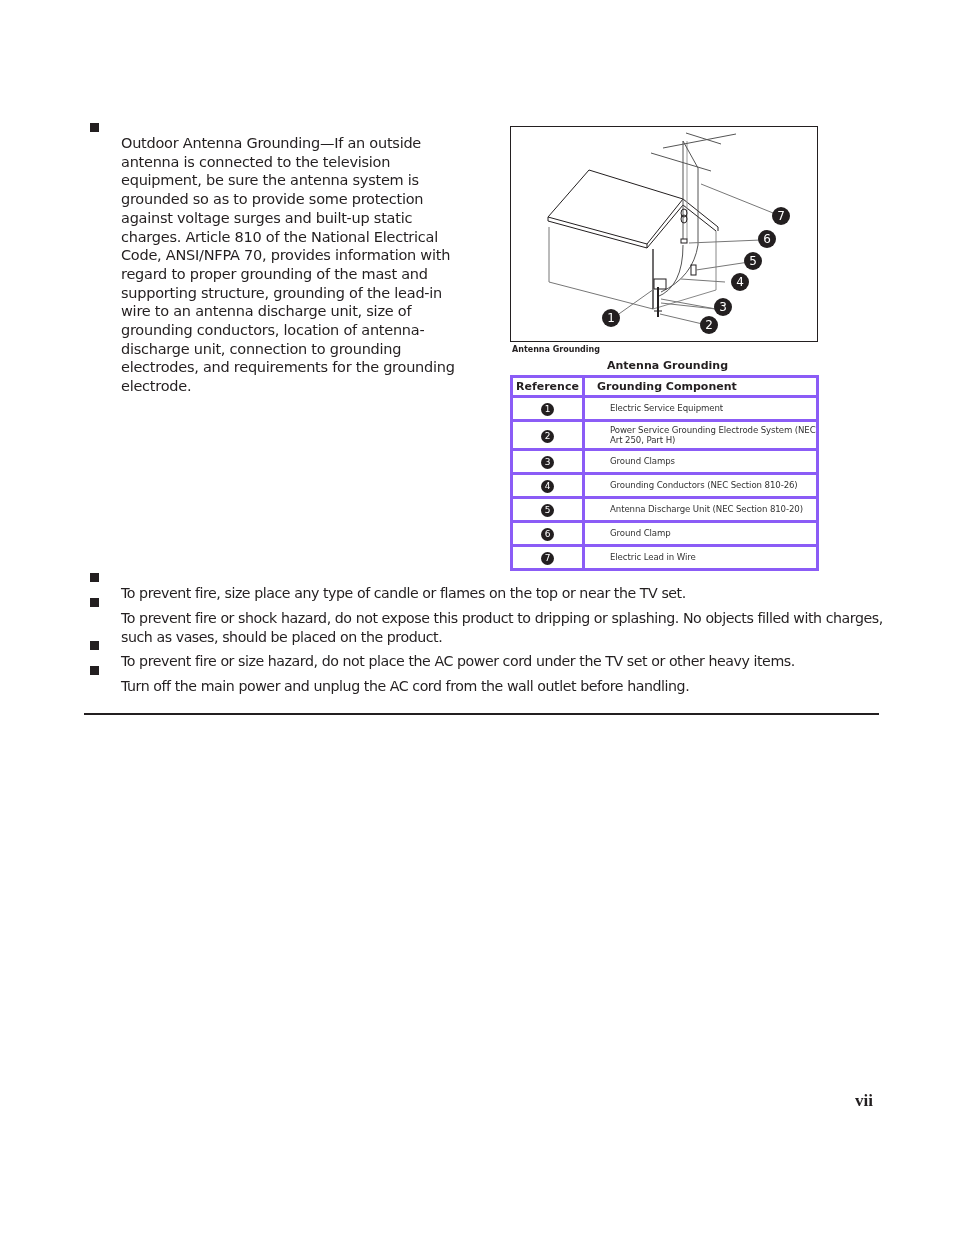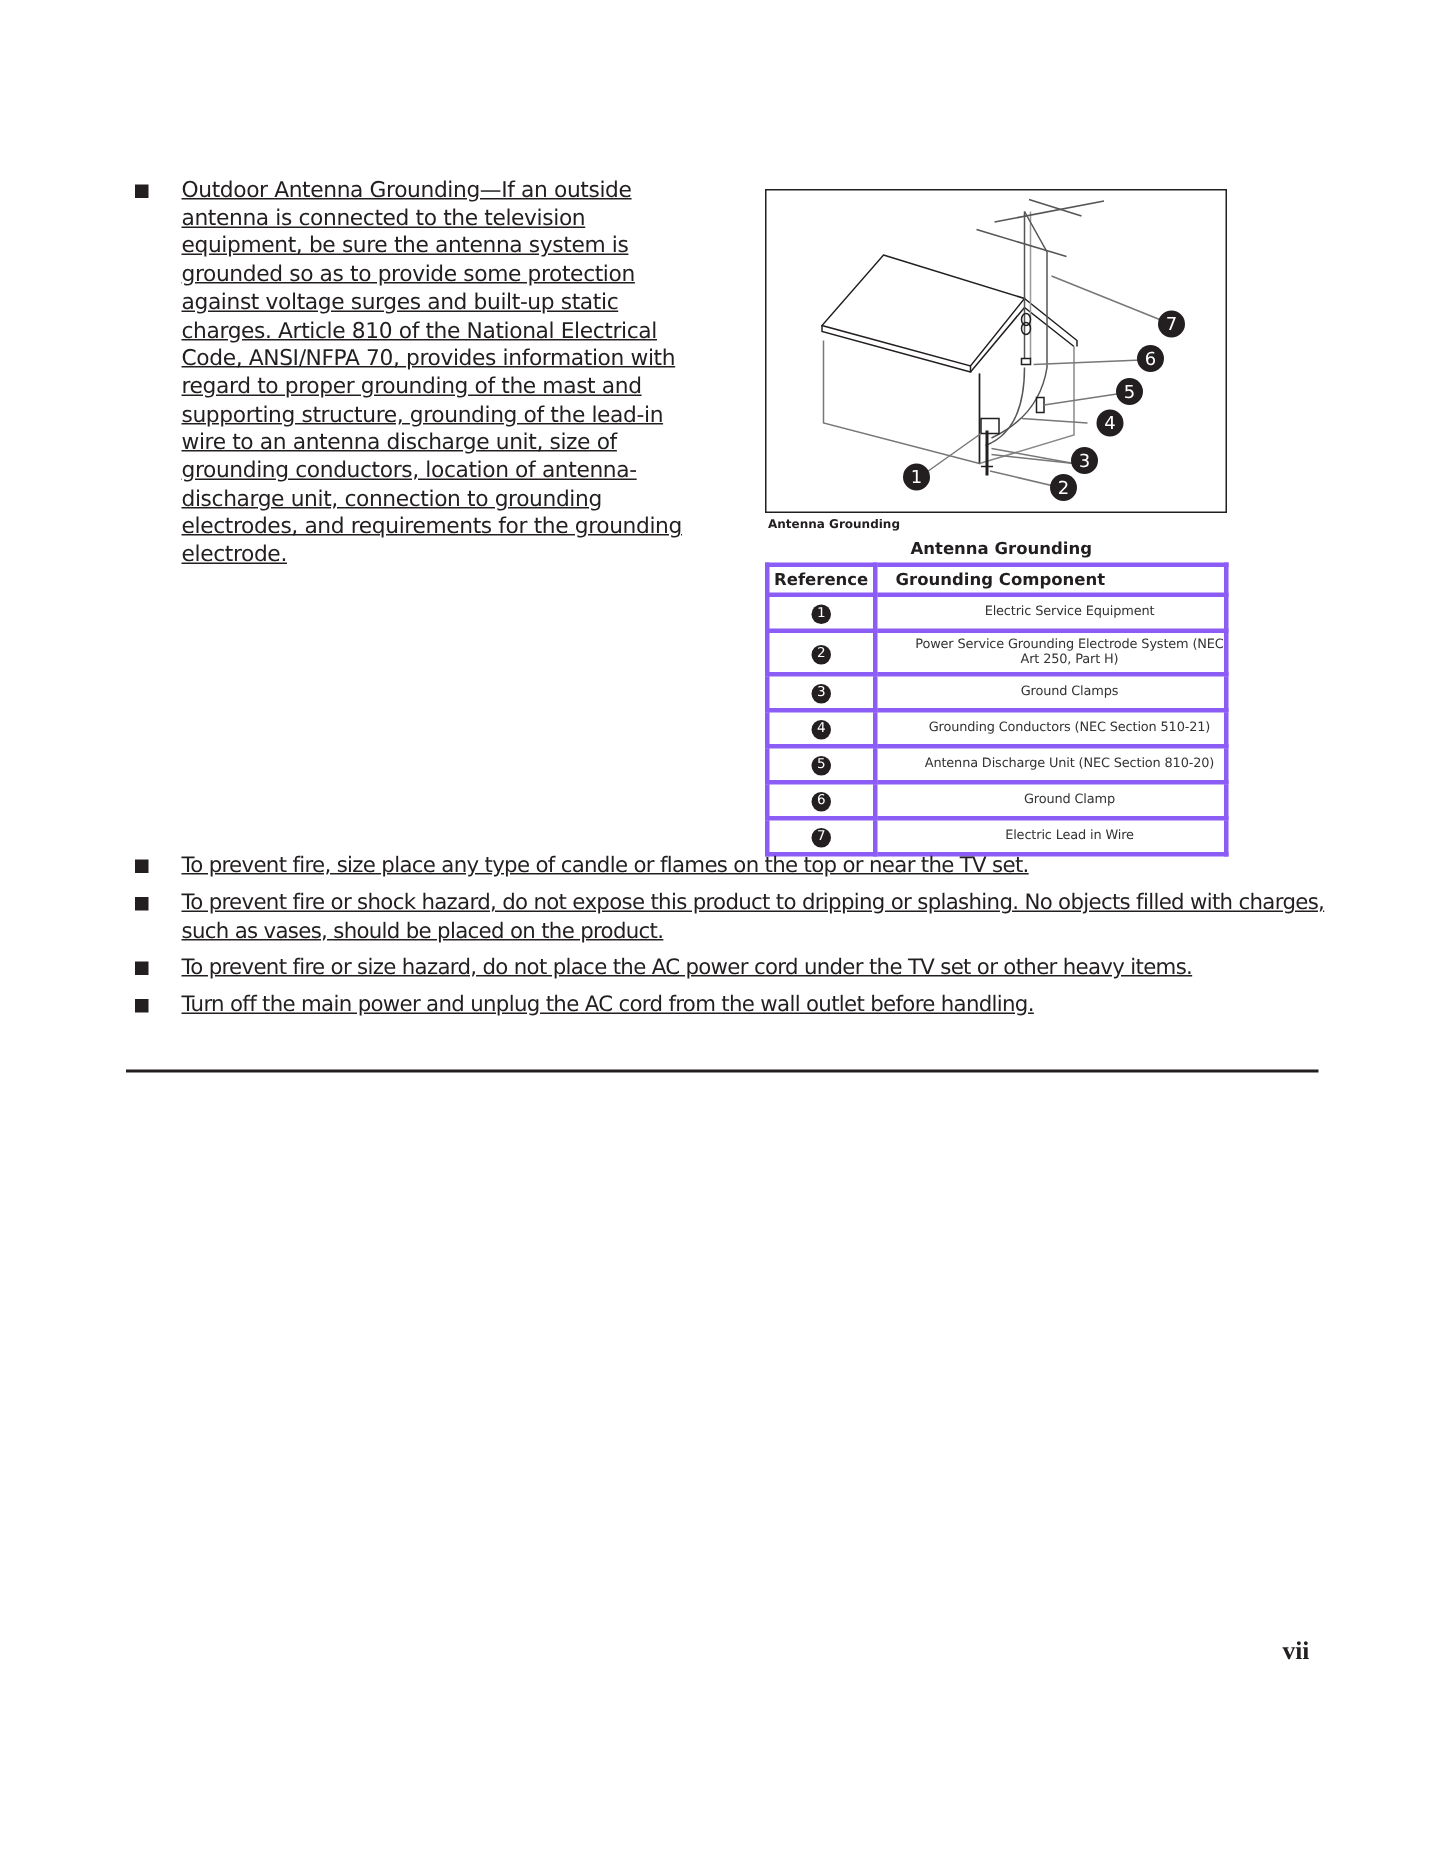--- a/index.html
+++ b/index.html
@@ -25,22 +25,21 @@
       position: absolute;
       left: 0;
       top: 5px;
       width: 9px;
       height: 9px;
       background: #231f20;
     }
     .bullet-text {
       position: absolute;
       left: 31px;
-      top: 0;
-      text-decoration: underline;
+      top: 16px;
     }
     #bullet-antenna {
       left: 90px;
       top: 118px;
       width: 360px;
     }
     #bullet-antenna .bullet-text {
       width: 340px;
     }
     .bullet-lower .bullet-text {
@@ -111,21 +110,20 @@
     #grounding-table td.ref-cell {
       text-align: center;
       height: 21px;
     }
     #grounding-table td.comp-cell {
       font-size: 8.6px;
       line-height: 10.5px;
       padding-left: 25px;
       letter-spacing: -0.1px;
       color: #333;
-      text-align: center;
     }
     .ref-badge {
       display: inline-block;
       width: 13px;
       height: 13px;
       line-height: 13px;
       border-radius: 50%;
       background: #231f20;
       color: #fff;
       font-size: 9px;
@@ -253,21 +251,21 @@
     <tr>
       <td class="ref-cell" style="height:26px"><span class="ref-badge">2</span></td>
       <td class="comp-cell">Power Service Grounding Electrode System (NEC Art 250, Part H)</td>
     </tr>
     <tr>
       <td class="ref-cell"><span class="ref-badge">3</span></td>
       <td class="comp-cell">Ground Clamps</td>
     </tr>
     <tr>
       <td class="ref-cell"><span class="ref-badge">4</span></td>
-      <td class="comp-cell">Grounding Conductors (NEC Section 510-21)</td>
+      <td class="comp-cell">Grounding Conductors (NEC Section 810-26)</td>
     </tr>
     <tr>
       <td class="ref-cell"><span class="ref-badge">5</span></td>
       <td class="comp-cell">Antenna Discharge Unit  (NEC Section 810-20)</td>
     </tr>
     <tr>
       <td class="ref-cell"><span class="ref-badge">6</span></td>
       <td class="comp-cell">Ground Clamp</td>
     </tr>
     <tr>

